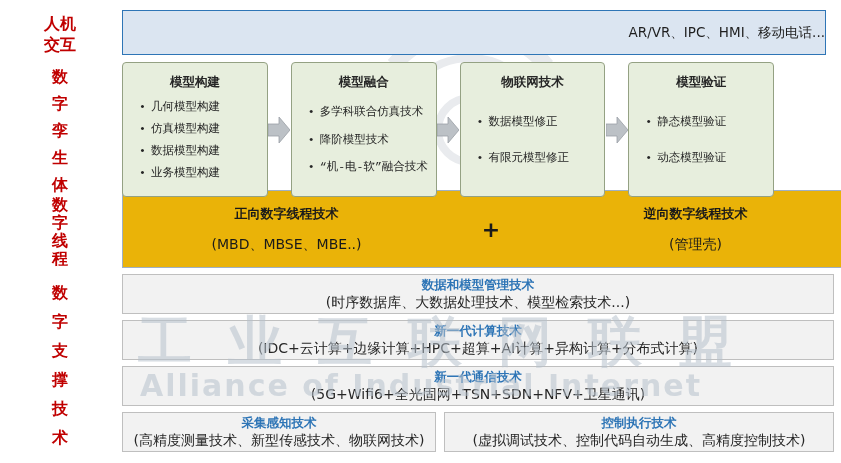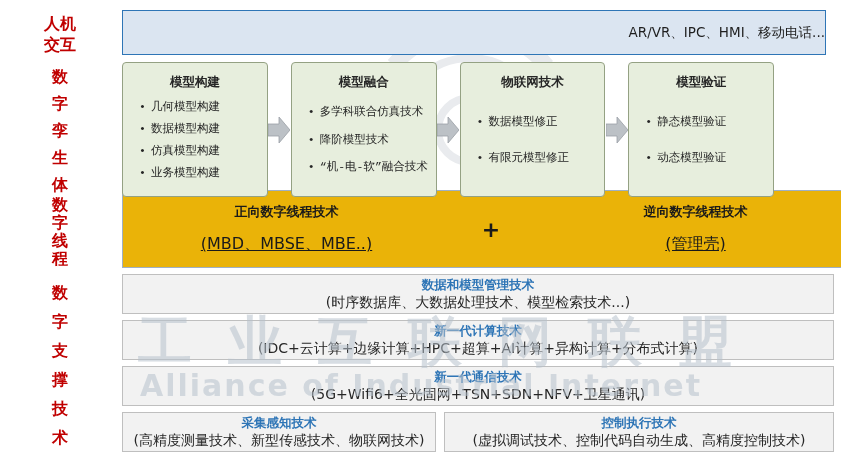--- a/index.html
+++ b/index.html
@@ -41,21 +41,21 @@
   .arrow-slot{width:23px;display:flex;align-items:center;justify-content:center;}
 
   
   .thread-bar{
     position:absolute;left:122px;top:190px;width:738px;height:78px;box-sizing:border-box;
     background:#eab308;border:1px solid #9fb0c4;
     display:flex;align-items:center;z-index:1;gap:21px;
   }
   .thread-col{flex:1;text-align:center;}
   .thread-title{font-weight:bold;font-size:13px;color:#1a1a1a;margin-bottom:13px;}
-  .thread-sub{font-size:16px;color:#1a1a1a;text-decoration:underline;}
+  .thread-sub{font-size:14px;color:#1a1a1a;}
   .plus{width:40px;text-align:center;font-size:22px;font-weight:bold;color:#1a1a1a;}
 
   
   .hbar{
     position:absolute;left:122px;width:712px;height:40px;box-sizing:border-box;
     background:#f2f2f2;border:1px solid #bfbfbf;
     display:flex;flex-direction:column;align-items:center;justify-content:center;gap:2px;z-index:2;
   }
   .hbar-title{color:#2e75b6;font-weight:bold;font-size:12.5px;line-height:1.15;}
   .hbar-sub{color:#262626;font-size:14px;line-height:1.15;}
@@ -103,22 +103,22 @@
   <div class="top-bar">
     <span>AR/VR、IPC、HMI、移动电话...</span>
   </div>
 
   <div class="model-row">
 
     <div class="model-box">
       <div class="model-title">模型构建</div>
       <ul class="model-list">
         <li>几何模型构建</li>
+        <li>仿真模型构建</li>
         <li>数据模型构建</li>
-        <li>仿真模型构建</li>
         <li>业务模型构建</li>
       </ul>
     </div>
 
     <div class="arrow-slot">
       <svg width="22" height="26" viewBox="0 0 22 26">
           <polygon points="0,7 11,7 11,0 22,13 11,26 11,19 0,19" fill="#bcc1c6" stroke="#9aa0a6" stroke-width="0.8"></polygon>
         </svg>
     </div>
 

